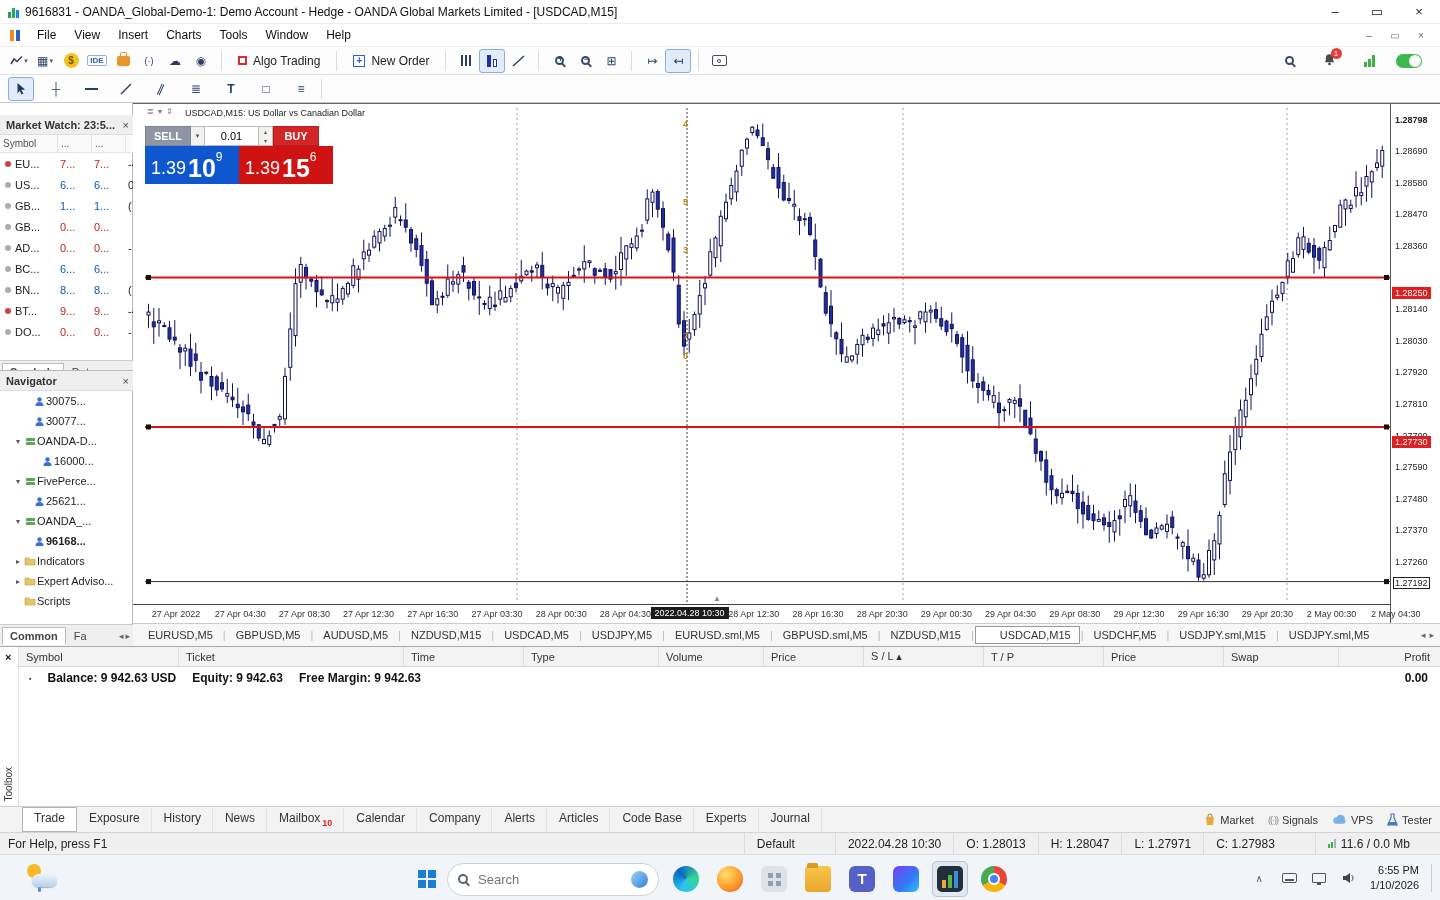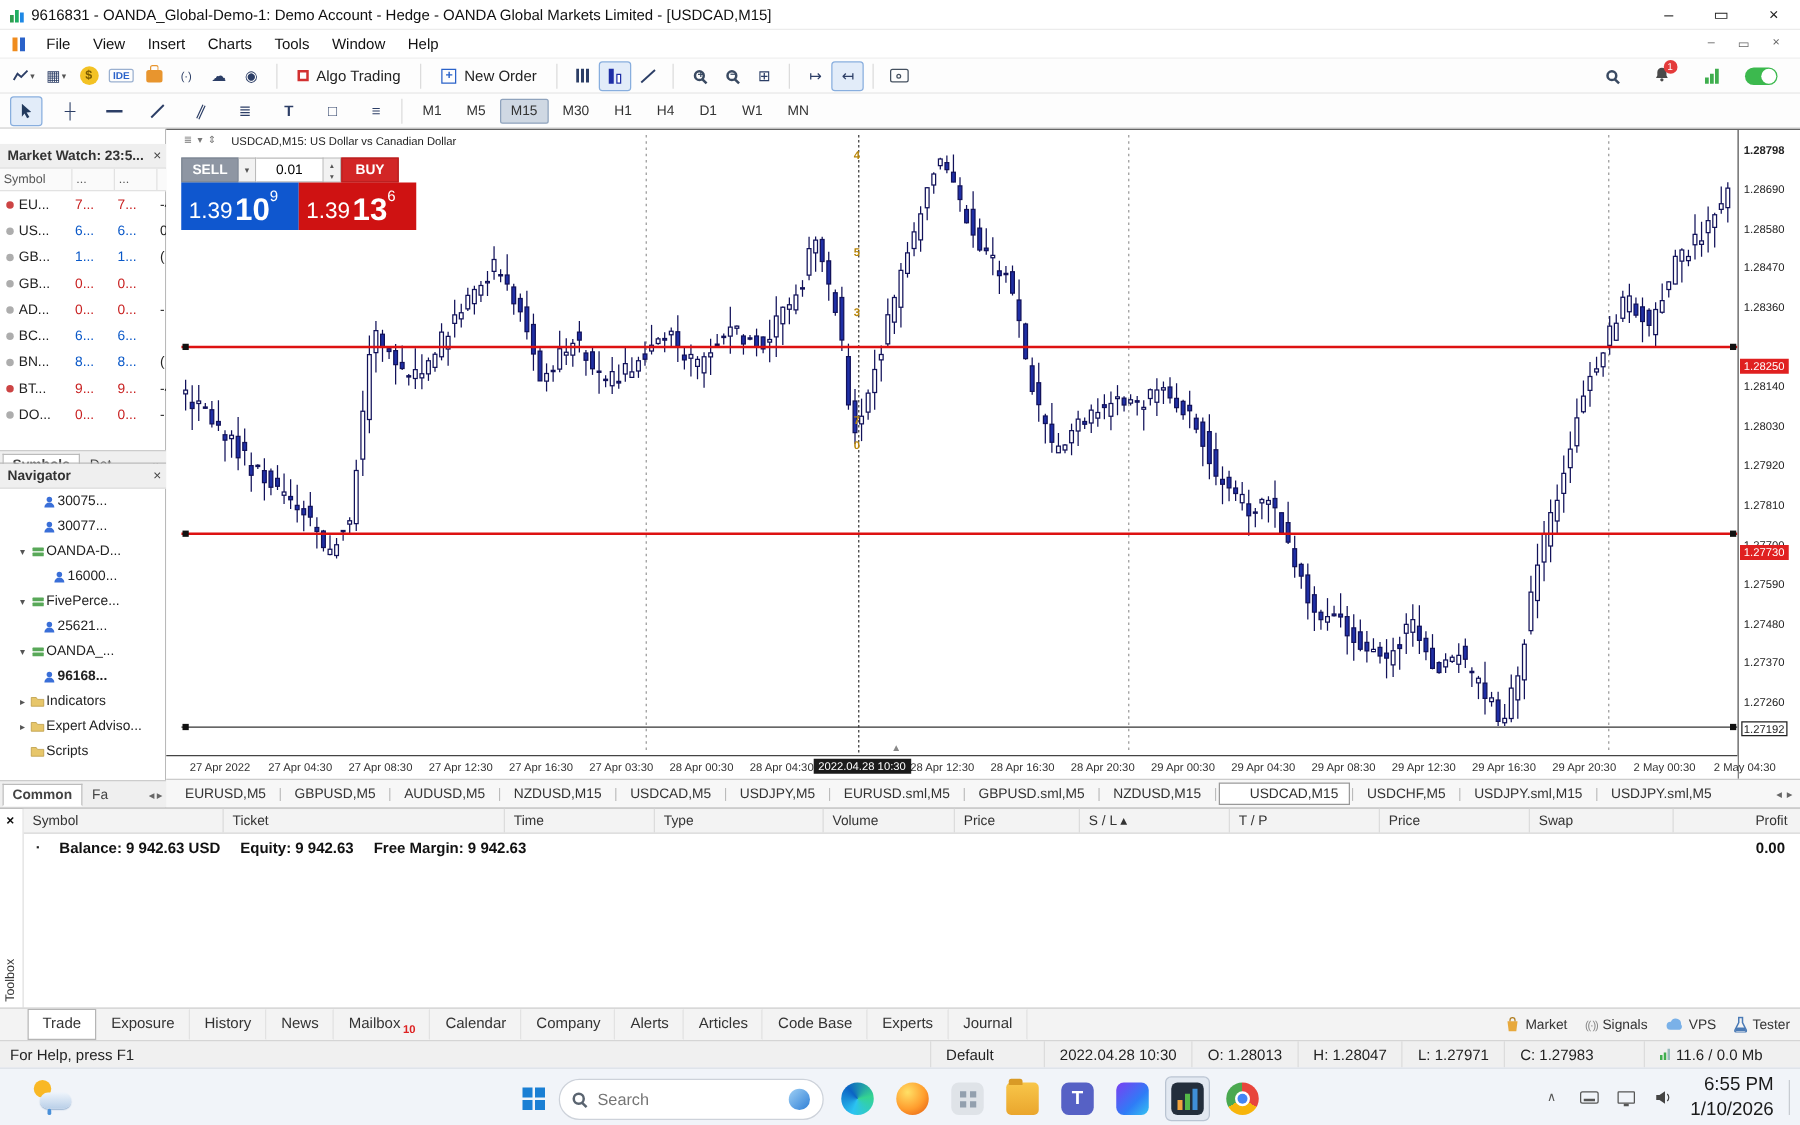--- a/index.html
+++ b/index.html
@@ -221,21 +221,21 @@
   .ap.mt5 u:nth-child(3){left:17px;height:17px;background:#3f8fd8;}
   .ap.chrome{background:conic-gradient(#e8453c 0 120deg,#f7b50c 120deg 240deg,#4aa850 240deg 360deg);}
   .ap.chrome::after{content:"";position:absolute;inset:7px;border-radius:50%;background:#fff;}
   .ap.chrome::before{content:"";position:absolute;inset:9px;border-radius:50%;background:#4285f4;z-index:2;}
   .tb-tray{position:absolute;right:8px;top:4px;height:38px;display:flex;align-items:center;gap:12px;}
   .trayic{display:inline-flex;align-items:center;justify-content:center;width:18px;}
   .kb{width:15px;height:10px;border:1px solid #555;border-radius:2px;position:relative;display:inline-block;}
   .kb::after{content:"";position:absolute;left:2px;right:2px;bottom:1px;height:2px;background:#555;}
   .mon{width:14px;height:10px;border:1px solid #555;border-radius:1px;position:relative;display:inline-block;}
   .mon::after{content:"";position:absolute;left:4px;right:4px;bottom:-3px;height:2px;background:#555;}
-  .clock{text-align:right;font-size:15px;color:#1b1b1b;line-height:1.35;}
+  .clock{text-align:right;font-size:11px;color:#1b1b1b;line-height:1.35;}
   .deskline{width:1px;height:28px;background:#c8ccd2;}
 </style>
 </head>
 <body>
 
 <div class="root">
 
   <div class="titlebar">
     <span class="applogo">
         <i></i>
@@ -416,31 +416,20 @@
           <b class="g" style="font-weight:700">T</b>
         </span>
         <span class="tbtn">
           <b class="g">□</b>
         </span>
         <span class="tbtn">
           <b class="g">≡</b>
         </span>
       </span>
     <i class="vsep"></i>
-    <span id="tframes" class="grp tfgrp">
-        <span class="tf">M1</span>
-        <span class="tf">M5</span>
-        <span class="tf on">M15</span>
-        <span class="tf">M30</span>
-        <span class="tf">H1</span>
-        <span class="tf">H4</span>
-        <span class="tf">D1</span>
-        <span class="tf">W1</span>
-        <span class="tf">MN</span>
-      </span>
   </div>
 
   <div class="left-panels">
     <div class="market-watch">
       <div class="phead">
         <span>Market Watch: 23:5...</span>
         <span class="pclose">×</span>
       </div>
       <div class="mw-cols" id="mw-cols">
           <span class="mwc0">Symbol</span>
@@ -1149,21 +1138,21 @@
         <button class="buyb">BUY</button>
       </div>
       <div class="ocp-r2">
         <div class="px sellpx">
           <span class="pfx">1.39</span>
           <span class="big">10</span>
           <span class="sup">9</span>
         </div>
         <div class="px buypx">
           <span class="pfx">1.39</span>
-          <span class="big">13</span>
+          <span class="big">15</span>
           <span class="sup">6</span>
         </div>
       </div>
     </div>
 
     <div id="annots">
         <span class="annot" style="top:15px">4</span>
         <span class="annot" style="top:93px">5</span>
         <span class="annot" style="top:141px">3</span>
         <span class="annot" style="top:227px">7</span>

